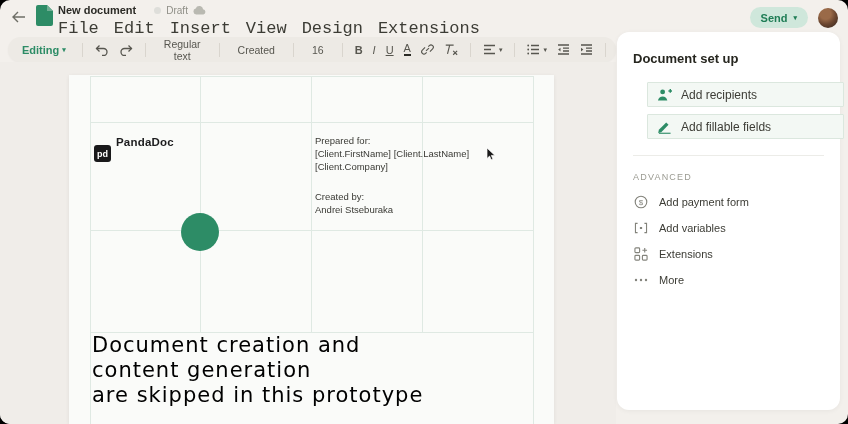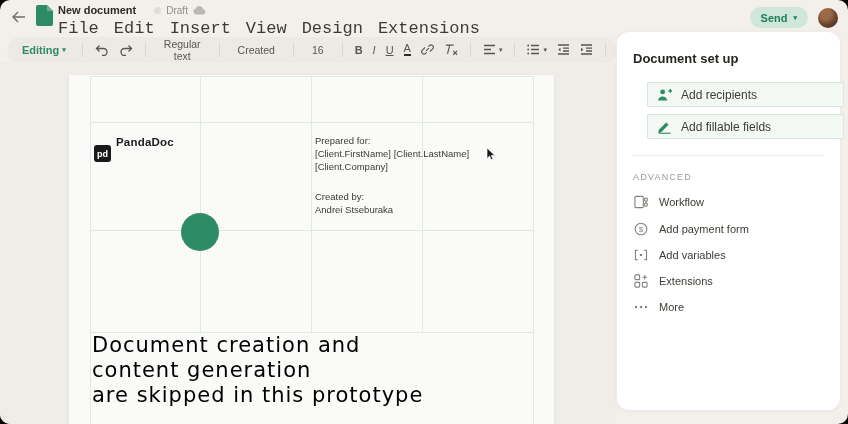--- a/index.html
+++ b/index.html
@@ -265,31 +265,20 @@
         </svg>
       <span>Add fillable fields</span>
     </button>
 
     <div class="sb-divider"></div>
     <div class="adv-label">ADVANCED</div>
 
     <div class="adv-item">
       <span class="ic">
           <svg width="14" height="14" viewBox="0 0 15 15" fill="none" stroke="currentColor" stroke-width="1.2">
-            <rect x="1" y="1.5" width="9" height="12" rx="1.2"></rect>
-            <circle cx="12.8" cy="5" r="1.6" fill="#fff"></circle>
-            <circle cx="12.8" cy="10.5" r="1.6" fill="#fff"></circle>
-            <path d="M12.8 6.6v2.3"></path>
-          </svg>
-        </span>
-      <span>Workflow</span>
-    </div>
-    <div class="adv-item">
-      <span class="ic">
-          <svg width="14" height="14" viewBox="0 0 15 15" fill="none" stroke="currentColor" stroke-width="1.2">
             <circle cx="7.5" cy="7.5" r="6.2"></circle>
             <text x="7.5" y="10.6" text-anchor="middle" font-size="8.5" stroke="none" fill="currentColor" font-family="Liberation Sans, sans-serif">$</text>
           </svg>
         </span>
       <span>Add payment form</span>
     </div>
     <div class="adv-item">
       <span class="ic">
           <svg width="14" height="12" viewBox="0 0 15 13" fill="none" stroke="currentColor" stroke-width="1.2">
             <path d="M3.8 1.5H1.5v10h2.3M11.2 1.5h2.3v10h-2.3"></path>

